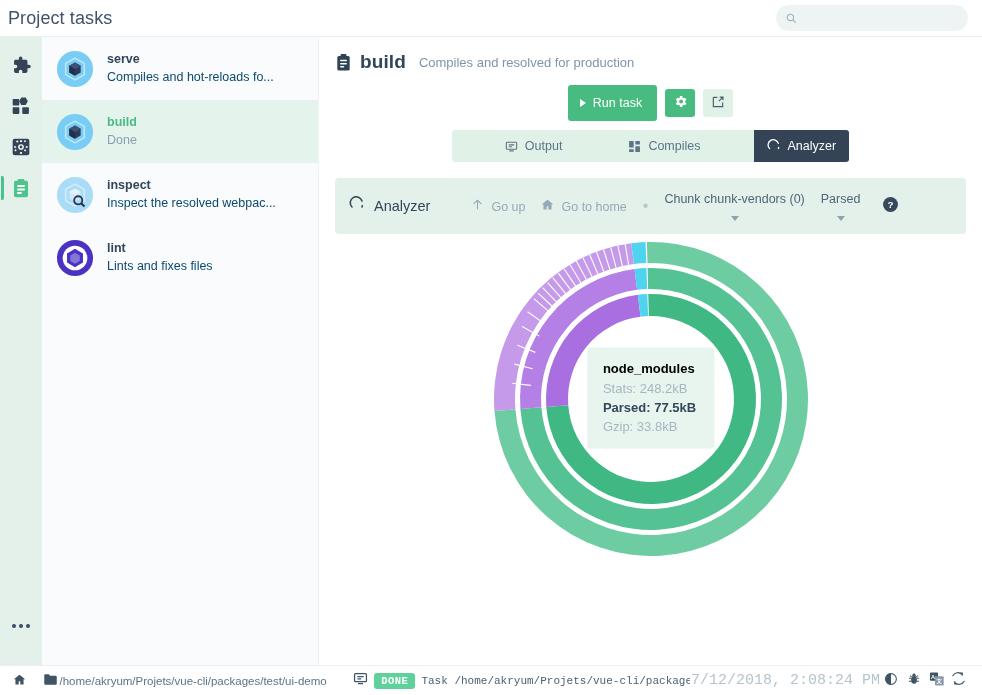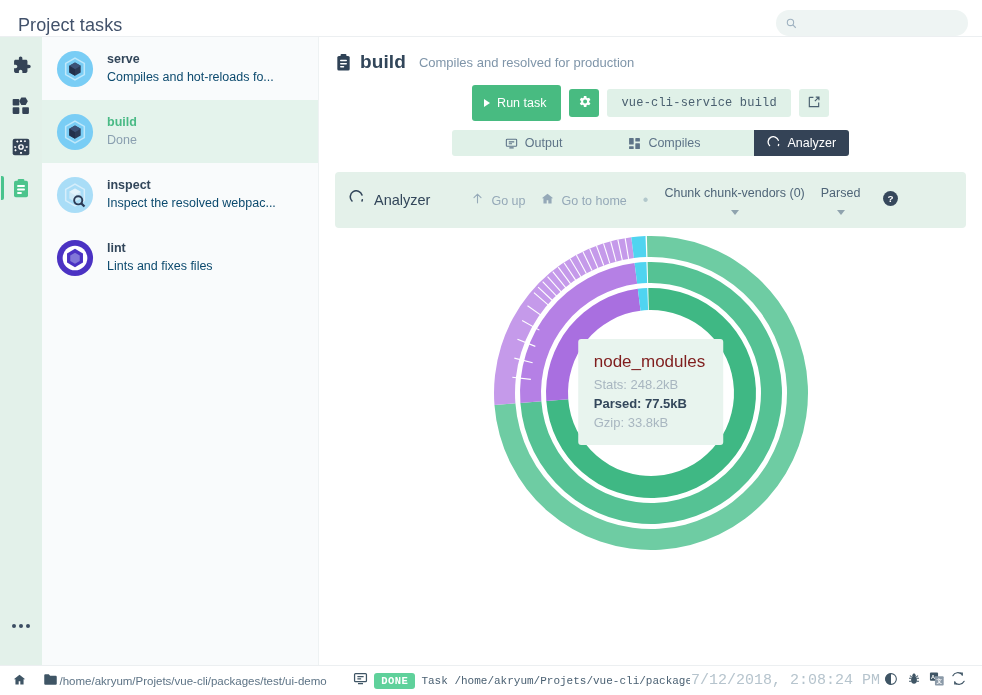--- a/index.html
+++ b/index.html
@@ -11,22 +11,22 @@
     background: #ffffff;
     font-family: "Liberation Sans", sans-serif;
     -webkit-font-smoothing: antialiased;
   }
   .app { position: relative; width: 982px; height: 695px; display: flex; flex-direction: column; }
 
   
   .topbar {
     height: 37px; min-height: 37px;
     background: #fff;
-    display: flex; align-items: flex-end;
-    padding: 0 14px 0 18px;
+    display: flex; align-items: center;
+    padding: 0 14px 0 8px;
     border-bottom: 1px solid #eceff1;
     position: relative;
   }
   .app-title {
     font-size: 18px; color: #42526b; font-weight: 400;
     letter-spacing: .1px;
   }
   .topbar-spacer { flex: 1; }
   .search-box {
     width: 192px; height: 26px;
@@ -149,21 +149,21 @@
   }
   .btn-ext {
     background: #e0f1e8; width: 30px; height: 28px;
     border: none; border-radius: 3px; cursor: pointer;
     display: flex; align-items: center; justify-content: center;
   }
 
   .tabs { display: flex; justify-content: center; margin-top: 9px; }
   .tabs-inner { display: flex; background: #e0f1e8; border-radius: 3px; overflow: hidden; }
   .tab {
-    height: 26px; padding: 10px 13px;
+    height: 26px; padding: 16px 13px;
     display: flex; align-items: center; gap: 7px;
     font-size: 12.5px; color: #5e7488;
     cursor: pointer;
     margin-left: 40px;
   }
   .tab.active { background: #344356; color: #fff; }
   .tab svg { display: block; }
 
   
   .analyzer {
@@ -204,21 +204,21 @@
   .center-tip {
     position: absolute;
     left: 50%; top: 50%;
     transform: translate(-50%,-50%);
     background: #e8f4ee;
     border-radius: 3px;
     padding: 13px 18px 13px 16px;
     text-align: left;
     pointer-events: none;
   }
-  .tip-title { font-size: 17px; font-weight: normal; color: #7f1d1d; margin-bottom: 3px; }
+  .tip-title { font-size: 13px; font-weight: bold; color: #000000; margin-bottom: 3px; }
   .tip-line { font-size: 13px; line-height: 19px; color: #a8b6c0; }
   .tip-line.active { color: #33475b; font-weight: bold; }
 
   
   .statusbar {
     height: 30px; min-height: 30px;
     background: #fff;
     border-top: 1px solid #eceff1;
     display: flex; align-items: center;
     padding: 0 12px 0 8px;
@@ -415,21 +415,20 @@
             <span class="tri"></span>
             <span>Run task</span>
           </button>
           <button class="btn-gear">
             <span>
               <svg width="15" height="15" viewBox="0 0 24 24" fill="#fff">
                 <path d="M19.4 13a7.8 7.8 0 000-2l2.1-1.6-2-3.5-2.5 1a7.7 7.7 0 00-1.7-1L15 3.2h-4l-.3 2.7c-.6.25-1.2.6-1.7 1l-2.5-1-2 3.5L6.6 11a7.8 7.8 0 000 2l-2.1 1.6 2 3.5 2.5-1c.5.4 1.1.75 1.7 1l.3 2.7h4l.3-2.7c.6-.25 1.2-.6 1.7-1l2.5 1 2-3.5zM13 15.2a3.2 3.2 0 110-6.4 3.2 3.2 0 010 6.4z"></path>
               </svg>
             </span>
           </button>
-          <div class="cmd-chip">vue-cli-service build</div>
           <button class="btn-ext">
             <span>
               <svg width="14" height="14" viewBox="0 0 24 24" fill="none" stroke="#4a6070" stroke-width="2">
                 <path d="M4 4h7M4 4v16h16v-7"></path>
                 <path d="M13.5 10.5L20.5 3.5M15 3.5h5.5V9"></path>
               </svg>
             </span>
           </button>
         </div>
 

